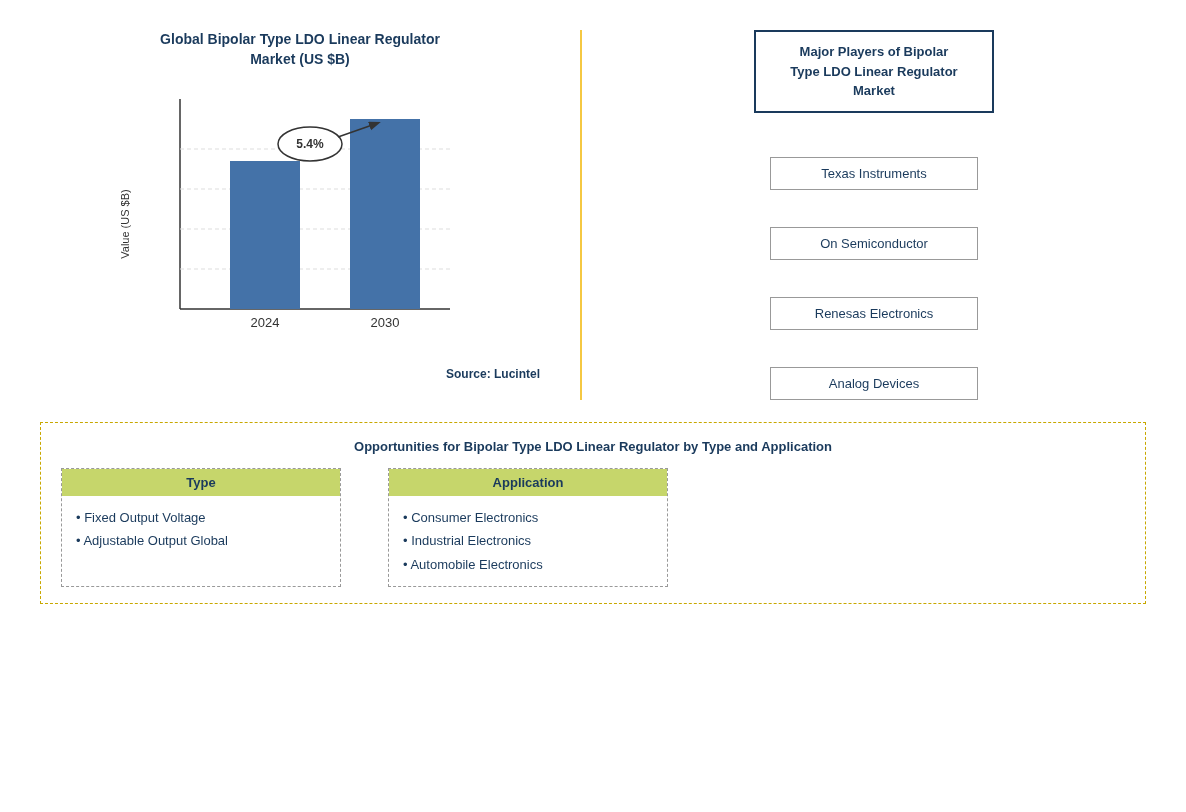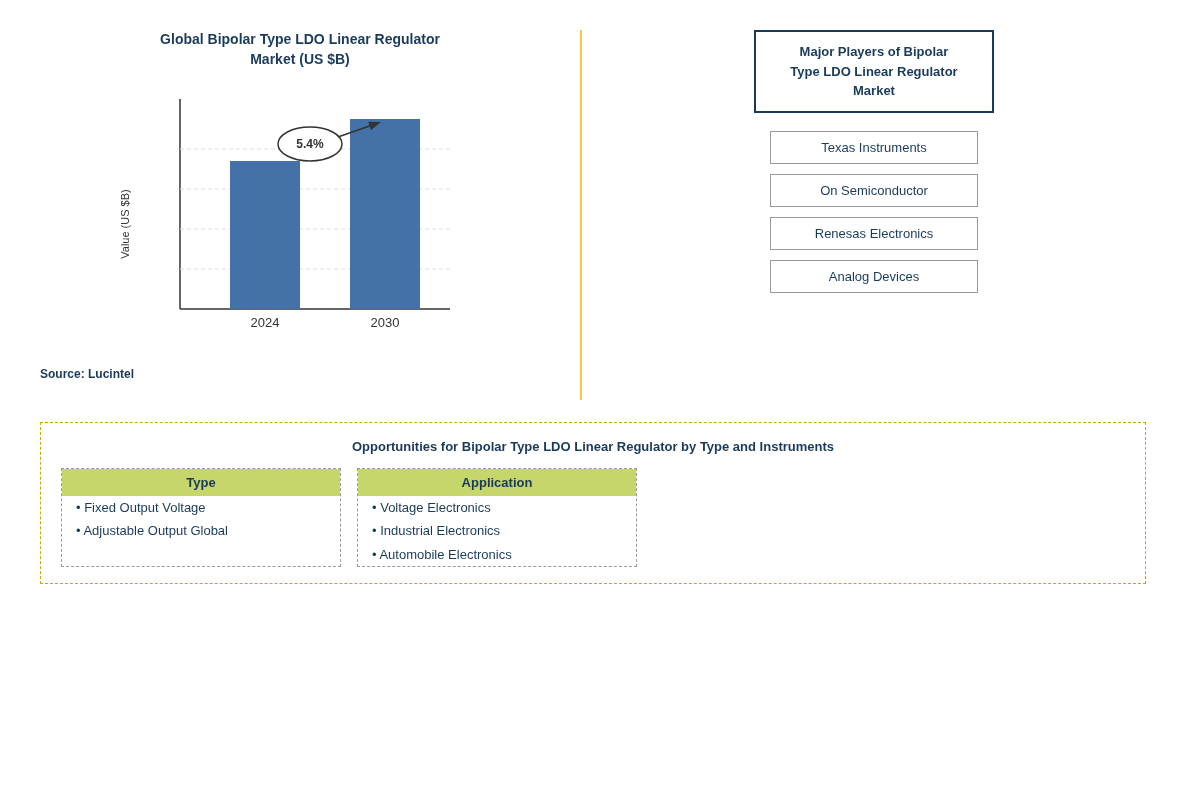--- a/index.html
+++ b/index.html
@@ -68,20 +68,21 @@
       color: #333;
       white-space: nowrap;
       font-weight: normal;
     }
 
     .source-label {
       font-size: 12px;
       font-weight: bold;
       color: #1a3a5c;
       margin-top: 8px;
+      text-align: right;
       width: 100%;
       padding-right: 20px;
     }
 
     
     .vertical-divider {
       width: 2px;
       background: #f5c842;
       margin: 0 20px;
       height: 370px;
@@ -89,20 +90,21 @@
       margin-top: 10px;
     }
 
     
     .players-area {
       flex: 1;
       display: flex;
       flex-direction: column;
       align-items: center;
       padding-top: 10px;
+      justify-content: space-between;
     }
 
     .players-title-box {
       border: 2px solid #1a3a5c;
       padding: 10px 20px;
       text-align: center;
       font-size: 13px;
       font-weight: bold;
       color: #1a3a5c;
       line-height: 1.5;
@@ -133,42 +135,42 @@
       text-align: center;
       font-size: 13px;
       font-weight: bold;
       color: #1a3a5c;
       margin-bottom: 14px;
     }
 
     .opp-columns {
       display: flex;
       flex-direction: row;
-      gap: 16px;
+      gap: 47px;
     }
 
     .opp-column {
       border: 1.5px dashed #999;
       padding: 0;
       min-width: 220px;
       flex: 1;
       max-width: 280px;
     }
 
     .opp-column-header {
       background: #c6d66b;
       text-align: center;
       font-size: 13px;
       font-weight: bold;
       color: #1a3a5c;
       padding: 6px 10px;
     }
 
     .opp-column-content {
-      padding: 0 14px;
+      padding: 10px 14px;
       font-size: 13px;
       color: #1a3a5c;
       line-height: 1.8;
     }
 
     .opp-column-content .item::before {
       content: "• ";
     }
   </style>
 </head>
@@ -226,36 +228,36 @@
 
       <div class="player-item">Texas Instruments</div>
       <div class="player-item">On Semiconductor</div>
       <div class="player-item">Renesas Electronics</div>
       <div class="player-item">Analog Devices</div>
     </div>
 
   </div>
 
   <div class="bottom-section">
-    <div class="opportunities-title">Opportunities for Bipolar Type LDO Linear Regulator by Type and Instruments</div>
+    <div class="opportunities-title">Opportunities for Bipolar Type LDO Linear Regulator by Type and Application</div>
 
     <div class="opp-columns">
 
       <div class="opp-column">
         <div class="opp-column-header">Type</div>
         <div class="opp-column-content">
           <div class="item">Fixed Output Voltage</div>
           <div class="item">Adjustable Output Global</div>
         </div>
       </div>
 
       <div class="opp-column">
         <div class="opp-column-header">Application</div>
         <div class="opp-column-content">
-          <div class="item">Voltage Electronics</div>
+          <div class="item">Consumer Electronics</div>
           <div class="item">Industrial Electronics</div>
           <div class="item">Automobile Electronics</div>
         </div>
       </div>
 
     </div>
   </div>
 
 </div>
 

